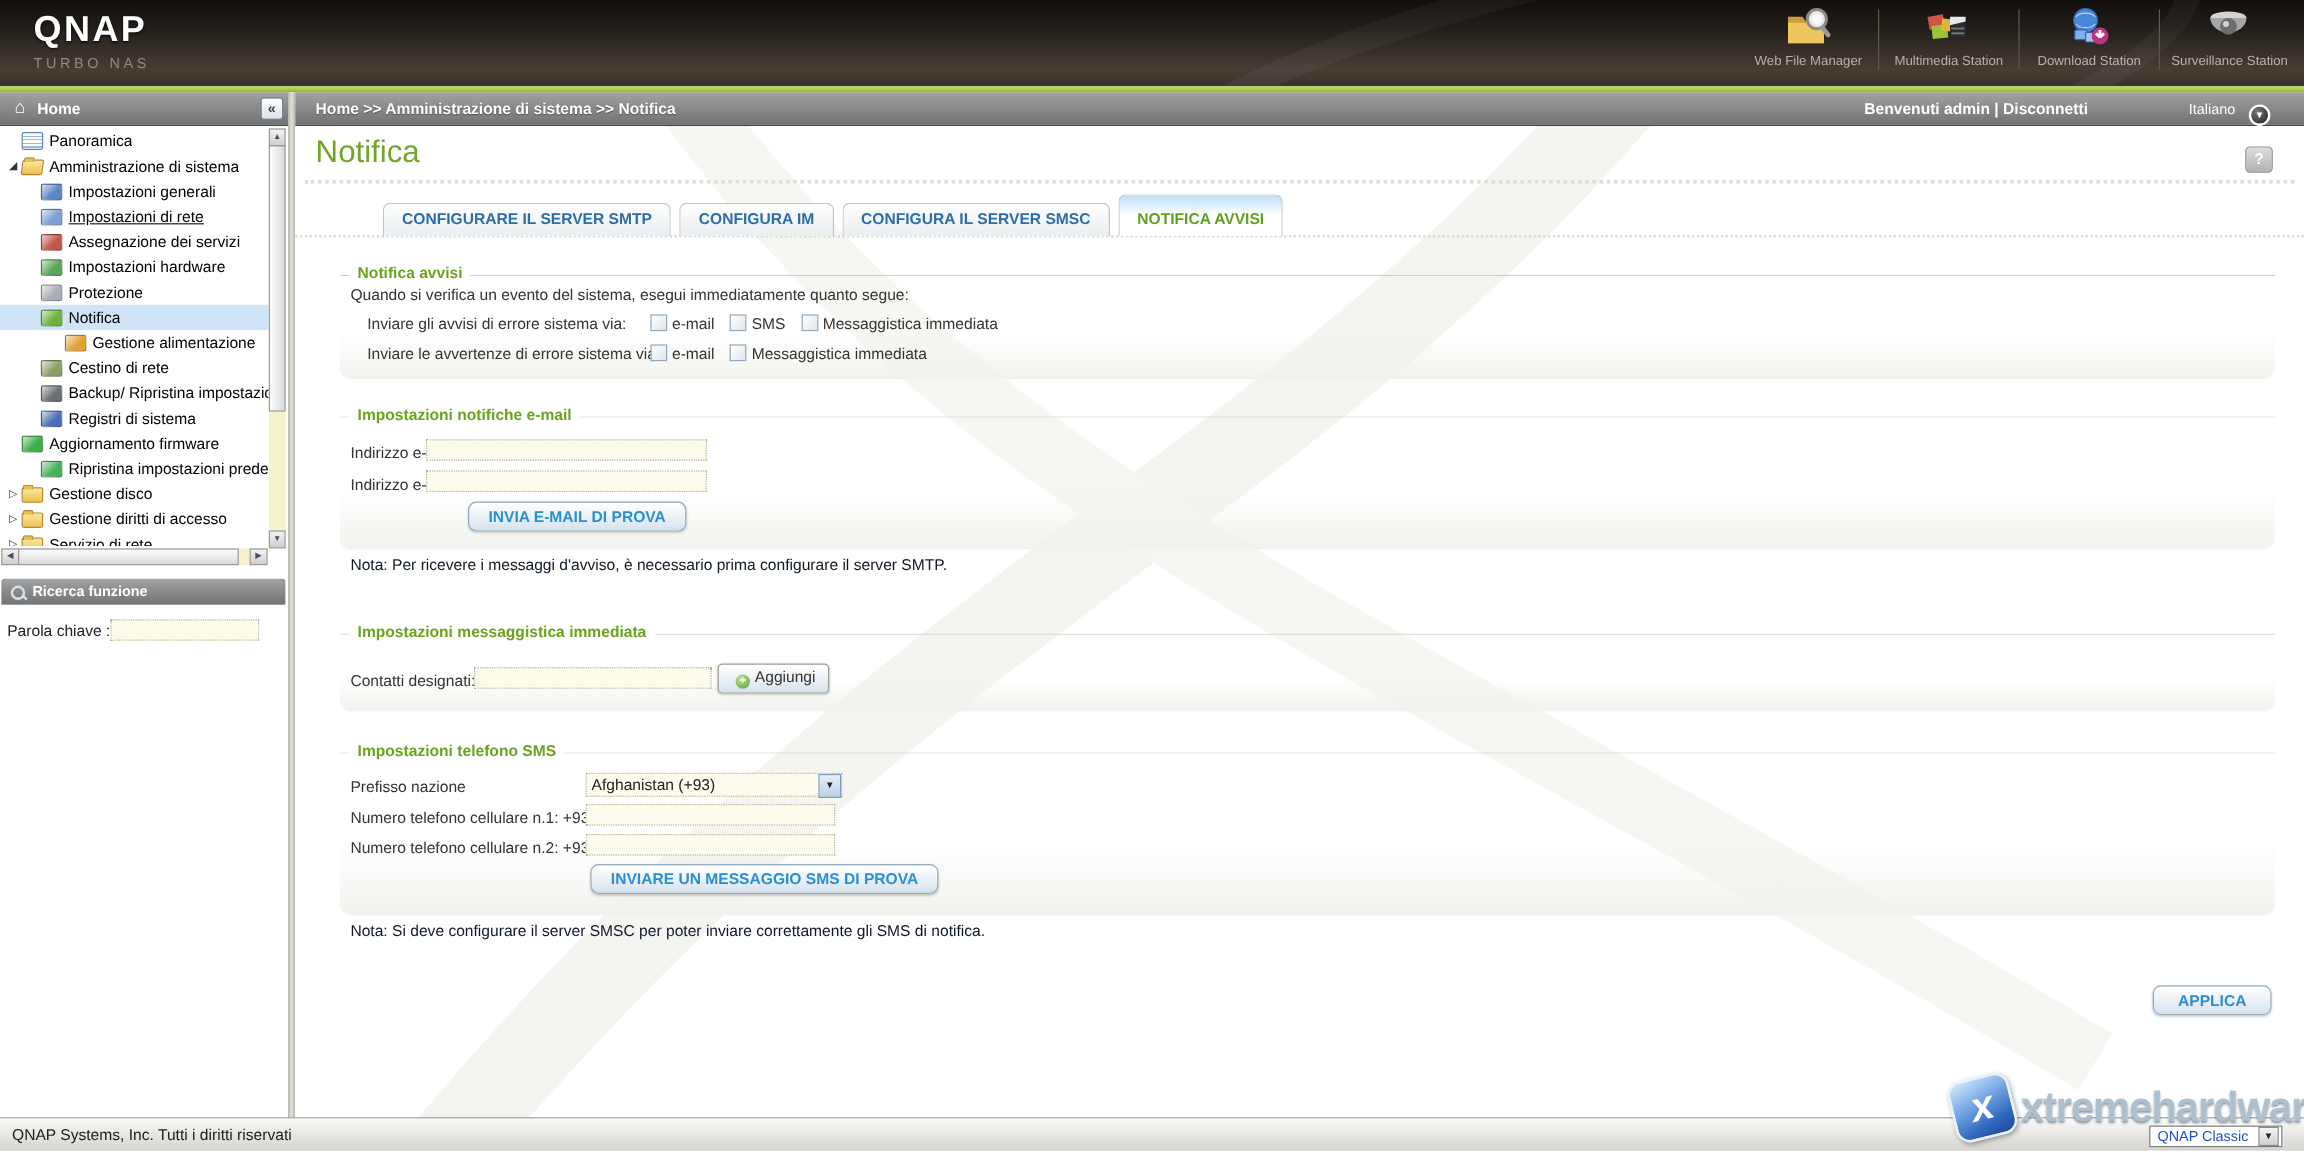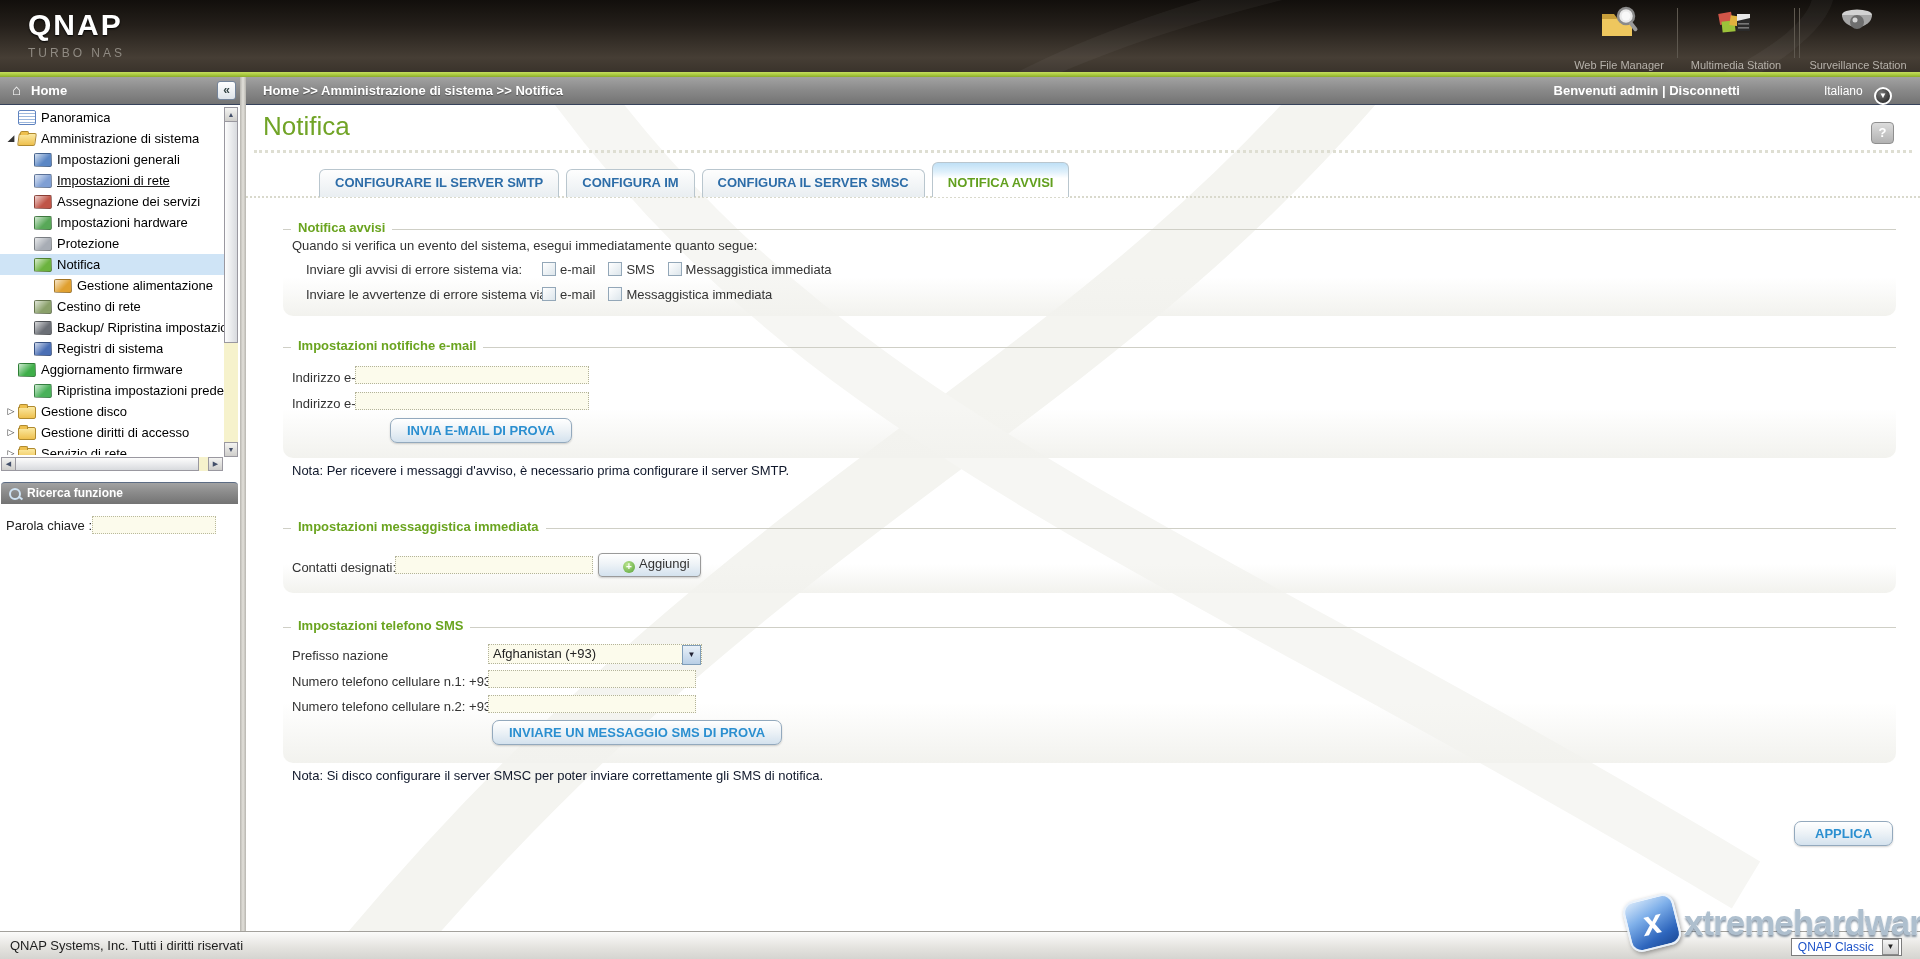--- a/index.html
+++ b/index.html
@@ -9,21 +9,21 @@
   
   #header{position:absolute;left:0;top:0;width:1920px;height:72px;
     background:linear-gradient(180deg,#120f0c 0%,#241f1a 35%,#463e35 80%,#3a332b 100%);overflow:hidden;}
   #header .hswoosh{position:absolute;left:900px;top:-40px;width:900px;height:200px;
     border:22px solid rgba(255,255,255,.04);border-radius:50%;transform:rotate(-12deg);}
   #logo{position:absolute;left:28px;top:8px;}
   #logo .q{color:#fff;font-size:30px;font-weight:bold;letter-spacing:2px;text-shadow:0 1px 2px #000;}
   #logo .t{color:#8f8a82;font-size:12px;letter-spacing:3px;margin-top:4px;}
   #stations{position:absolute;right:6px;top:2px;display:flex;align-items:stretch;height:66px;}
   .station{width:112px;text-align:center;cursor:pointer;padding-top:3px;}
-  .station .st-label{color:#b6b1aa;font-size:11px;margin-top:15px;white-space:nowrap;}
+  .station .st-label{color:#b6b1aa;font-size:11px;margin-top:1px;white-space:nowrap;}
   .st-sep{width:1px;background:#5e584f;margin:6px 2px 10px 2px;}
   .st-ic{display:inline-block;width:40px;height:36px;}
 
   
   #stripe{position:absolute;left:0;top:72px;width:1920px;height:5px;
     background:linear-gradient(180deg,#c6dd5f 0%,#a9c93f 55%,#8cab2b 100%);}
 
   
   .graybar{background:linear-gradient(180deg,#a2a2a2 0%,#8b8b8b 45%,#737373 100%);
     border-bottom:1px solid #36425a;}
@@ -113,21 +113,21 @@
     color:#6aa41f;font-weight:bold;font-size:13px;}
   .flabel{position:absolute;color:#333;font-size:13px;white-space:nowrap;}
   .dotinput{position:absolute;border:1px dotted #b3b39a;background:#fcfbec;height:14px;
     font-size:12px;padding:1px 3px;font-family:"Liberation Sans",sans-serif;}
   .note{position:absolute;color:#0f172a;font-size:13px;}
 
   .btn{position:absolute;box-sizing:border-box;padding:4px 16px;border:1px solid #93a9bd;border-radius:7px;
     background:linear-gradient(180deg,#ffffff 0%,#eef3f7 45%,#d4e2ee 100%);
     color:#2b8fd0;font-weight:bold;font-size:13px;cursor:pointer;white-space:nowrap;
     box-shadow:0 1px 2px rgba(0,0,0,.18);}
-  .btn.small{padding:2px 10px 3px 24px;color:#333;font-weight:normal;border-color:#9a9a9a;border-radius:4px;}
+  .btn.small{padding:2px 10px 3px 14px;color:#333;font-weight:normal;border-color:#9a9a9a;border-radius:4px;}
   .plus-ic{display:inline-block;width:12px;height:12px;border-radius:50%;margin-right:4px;vertical-align:-2px;
     background:radial-gradient(circle at 35% 30%,#b9e48c,#57a33a);color:#fff;font-size:10px;line-height:12px;
     text-align:center;font-weight:bold;}
 
   .cbrow{position:absolute;left:23px;white-space:nowrap;font-size:13px;color:#333;}
   .cbrow .rlabel{display:inline-block;width:236px;vertical-align:middle;}
   .opt{margin-right:13px;vertical-align:middle;}
   .cb{display:inline-block;width:12px;height:12px;border:1px solid #93a7b8;vertical-align:-2px;margin-right:4px;
     background:linear-gradient(135deg,#ffffff,#dde6ec);cursor:pointer;}
 
@@ -175,20 +175,28 @@
       <div class="station"><span><svg class="st-ic" viewBox="0 0 40 36">
             <rect x="3" y="8" width="13" height="11" fill="#d05548" transform="rotate(-10 9 13)"></rect>
             <rect x="6" y="16" width="13" height="11" fill="#9cc23a" transform="rotate(-6 12 21)"></rect>
             <rect x="14" y="11" width="12" height="10" fill="#e0b23e" transform="rotate(8 20 16)"></rect>
             <rect x="21" y="9" width="13" height="17" fill="#2a2a2a"></rect>
             <path d="M21 9h13v4l-13 3z" fill="#e8e8e8"></path>
             <rect x="22" y="18" width="11" height="1.6" fill="#777"></rect>
             <rect x="22" y="22" width="11" height="1.6" fill="#777"></rect>
           </svg></span><div class="st-label">Multimedia Station</div></div>
       <div class="st-sep"></div>
+      <div class="station"><span><svg class="st-ic" viewBox="0 0 40 36">
+            <circle cx="17" cy="12" r="10" fill="#4a86d8" stroke="#2a5aa8"></circle>
+            <path d="M9 9c3-4 13-4 16 0M9 15c3 4 13 4 16 0" stroke="#bcd8f2" fill="none"></path>
+            <rect x="8" y="20" width="10" height="8" rx="1" fill="#7fb0e8" stroke="#33609f"></rect>
+            <rect x="17" y="22" width="10" height="8" rx="1" fill="#9cc4ee" stroke="#33609f"></rect>
+            <circle cx="29" cy="25" r="7" fill="#c0327f"></circle>
+            <path d="M29 20v6m0 0l-3.4-3.2m3.4 3.2l3.4-3.2" stroke="#fff" stroke-width="2.4" fill="none"></path>
+          </svg></span><div class="st-label">Download Station</div></div>
       <div class="st-sep"></div>
       <div class="station"><span><svg class="st-ic" viewBox="0 0 40 36">
             <ellipse cx="19" cy="10" rx="15" ry="5.5" fill="#d2d2d2"></ellipse>
             <path d="M4 10a15 12 0 0 0 30 0z" fill="#a6a6a6"></path>
             <circle cx="19" cy="17" r="7" fill="#6e6e6e"></circle>
             <circle cx="17" cy="15" r="2.5" fill="#efefef" opacity=".8"></circle>
           </svg></span><div class="st-label">Surveillance Station</div></div>
     </div>
 </div>
 <div id="stripe"></div>
@@ -371,21 +379,21 @@
     <div class="selectbox" style="left:205px;top:16px;width:214px;">
       <span>Afghanistan (+93)</span>
       <span class="dd">▼</span>
     </div>
     <span class="flabel" style="left:9px;top:46px;">Numero telefono cellulare n.1: +93</span>
     <input class="dotinput" style="left: 205px; top: 42px; width: 200px;" value="">
     <span class="flabel" style="left:9px;top:71px;">Numero telefono cellulare n.2: +93</span>
     <input class="dotinput" style="left: 205px; top: 67px; width: 200px;" value="">
     <div class="btn" style="left:209px;top:92px;">INVIARE UN MESSAGGIO SMS DI PROVA</div>
   </div>
-  <div class="note" style="left:46px;top:663px;">Nota: Si disco configurare il server SMSC per poter inviare correttamente gli SMS di notifica.</div>
+  <div class="note" style="left:46px;top:663px;">Nota: Si deve configurare il server SMSC per poter inviare correttamente gli SMS di notifica.</div>
 
   <div class="btn" style="left:1548px;top:716px;padding:4px 20px;">APPLICA</div>
 </div>
 
 <div id="footer">
   <span id="copyright">QNAP Systems, Inc. Tutti i diritti riservati</span>
   <span id="skin-select">
     <span>QNAP Classic</span>
     <span class="dd">▼</span>
   </span>

